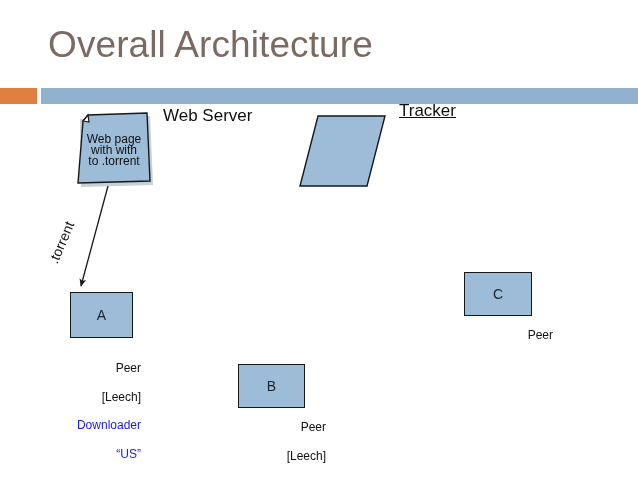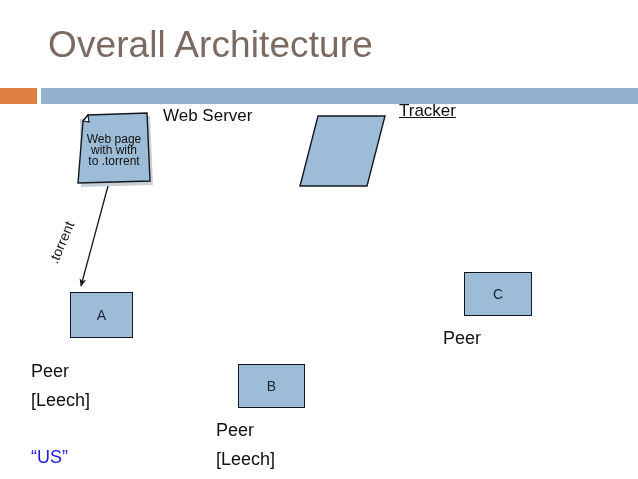--- a/index.html
+++ b/index.html
@@ -69,24 +69,24 @@
     position: absolute;
   }
   .plain-label {
     position: absolute;
     font-size: 17px;
     color: #101010;
     white-space: nowrap;
   }
   .caption {
     position: absolute;
-    font-size: 18px;
+    font-size: 12px;
     color: #111111;
     white-space: nowrap;
-    text-align: left;
+    text-align: right;
   }
   .caption.blue {
     color: #1a1ae0;
   }
   .doc-text {
     position: absolute;
     font-size: 12px;
     line-height: 11px;
     color: #111111;
     text-align: center;
@@ -152,20 +152,21 @@
     <line x1="108" y1="186" x2="81" y2="286" stroke="#14181c" stroke-width="1.3" marker-end="url(#arrowhead)"></line>
   </svg>
 
   <div class="rot-label" style="left:60px; top:250px; transform: rotate(-67deg);">.torrent</div>
 
   <div class="node-box" style="left:70px; top:292px; width:63px; height:46px;">
     <span>A</span>
   </div>
   <div class="caption" style="left:31px; top:361px; width:110px;">Peer</div>
   <div class="caption" style="left:31px; top:390px; width:110px;">[Leech]</div>
+  <div class="caption blue" style="left:31px; top:418px; width:110px;">Downloader</div>
   <div class="caption blue" style="left:31px; top:447px; width:110px;">“US”</div>
 
   <div class="node-box" style="left:238px; top:364px; width:67px; height:44px;">
     <span>B</span>
   </div>
   <div class="caption" style="left:216px; top:420px; width:110px;">Peer</div>
   <div class="caption" style="left:216px; top:449px; width:110px;">[Leech]</div>
 
   <div class="node-box" style="left:464px; top:272px; width:68px; height:44px;">
     <span>C</span>

